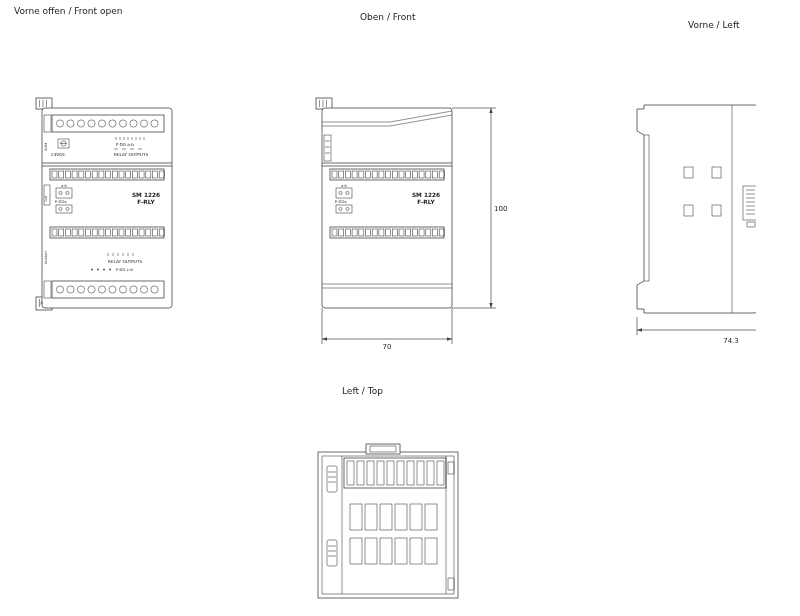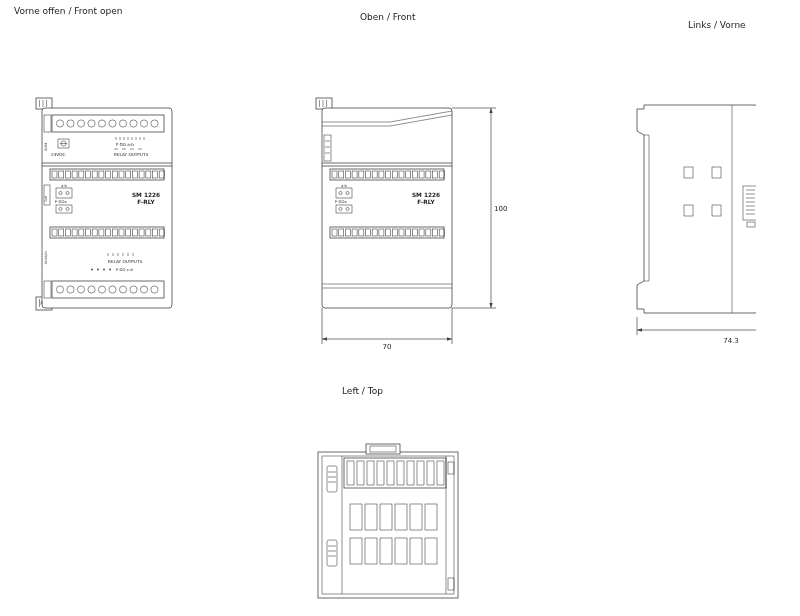--- a/index.html
+++ b/index.html
@@ -59,21 +59,21 @@
         <rect x="70" y="0" width="12" height="26"></rect>
           <rect x="85" y="0" width="12" height="26"></rect>
         <rect x="100" y="0" width="12" height="26"></rect>
           <rect x="115" y="0" width="12" height="26"></rect>
       </g>
     </defs>
   </svg>
 
   <div class="view-label" style="left:14px;top:6px">Vorne offen / Front open</div>
   <div class="view-label" style="left:360px;top:12px">Oben / Front</div>
-  <div class="view-label" style="left:688px;top:20px">Links / Vorne</div>
+  <div class="view-label" style="left:688px;top:20px">Vorne / Left</div>
   <div class="view-label" style="left:342px;top:386px">Left / Top</div>
 
   <svg class="view" style="left:30px;top:95px" width="150" height="228" viewBox="0 0 150 228">
     <g>
       <rect class="wh" x="6" y="3" width="16" height="11"></rect>
       <line class="lnt" x1="9.5" y1="5" x2="9.5" y2="12"></line>
         <line class="lnt" x1="13" y1="5" x2="13" y2="12"></line>
         <line class="lnt" x1="16.5" y1="5" x2="16.5" y2="12"></line>
       <rect class="wh" x="6" y="202" width="16" height="13"></rect>
       <line class="lnt" x1="9.5" y1="204" x2="9.5" y2="212"></line>

